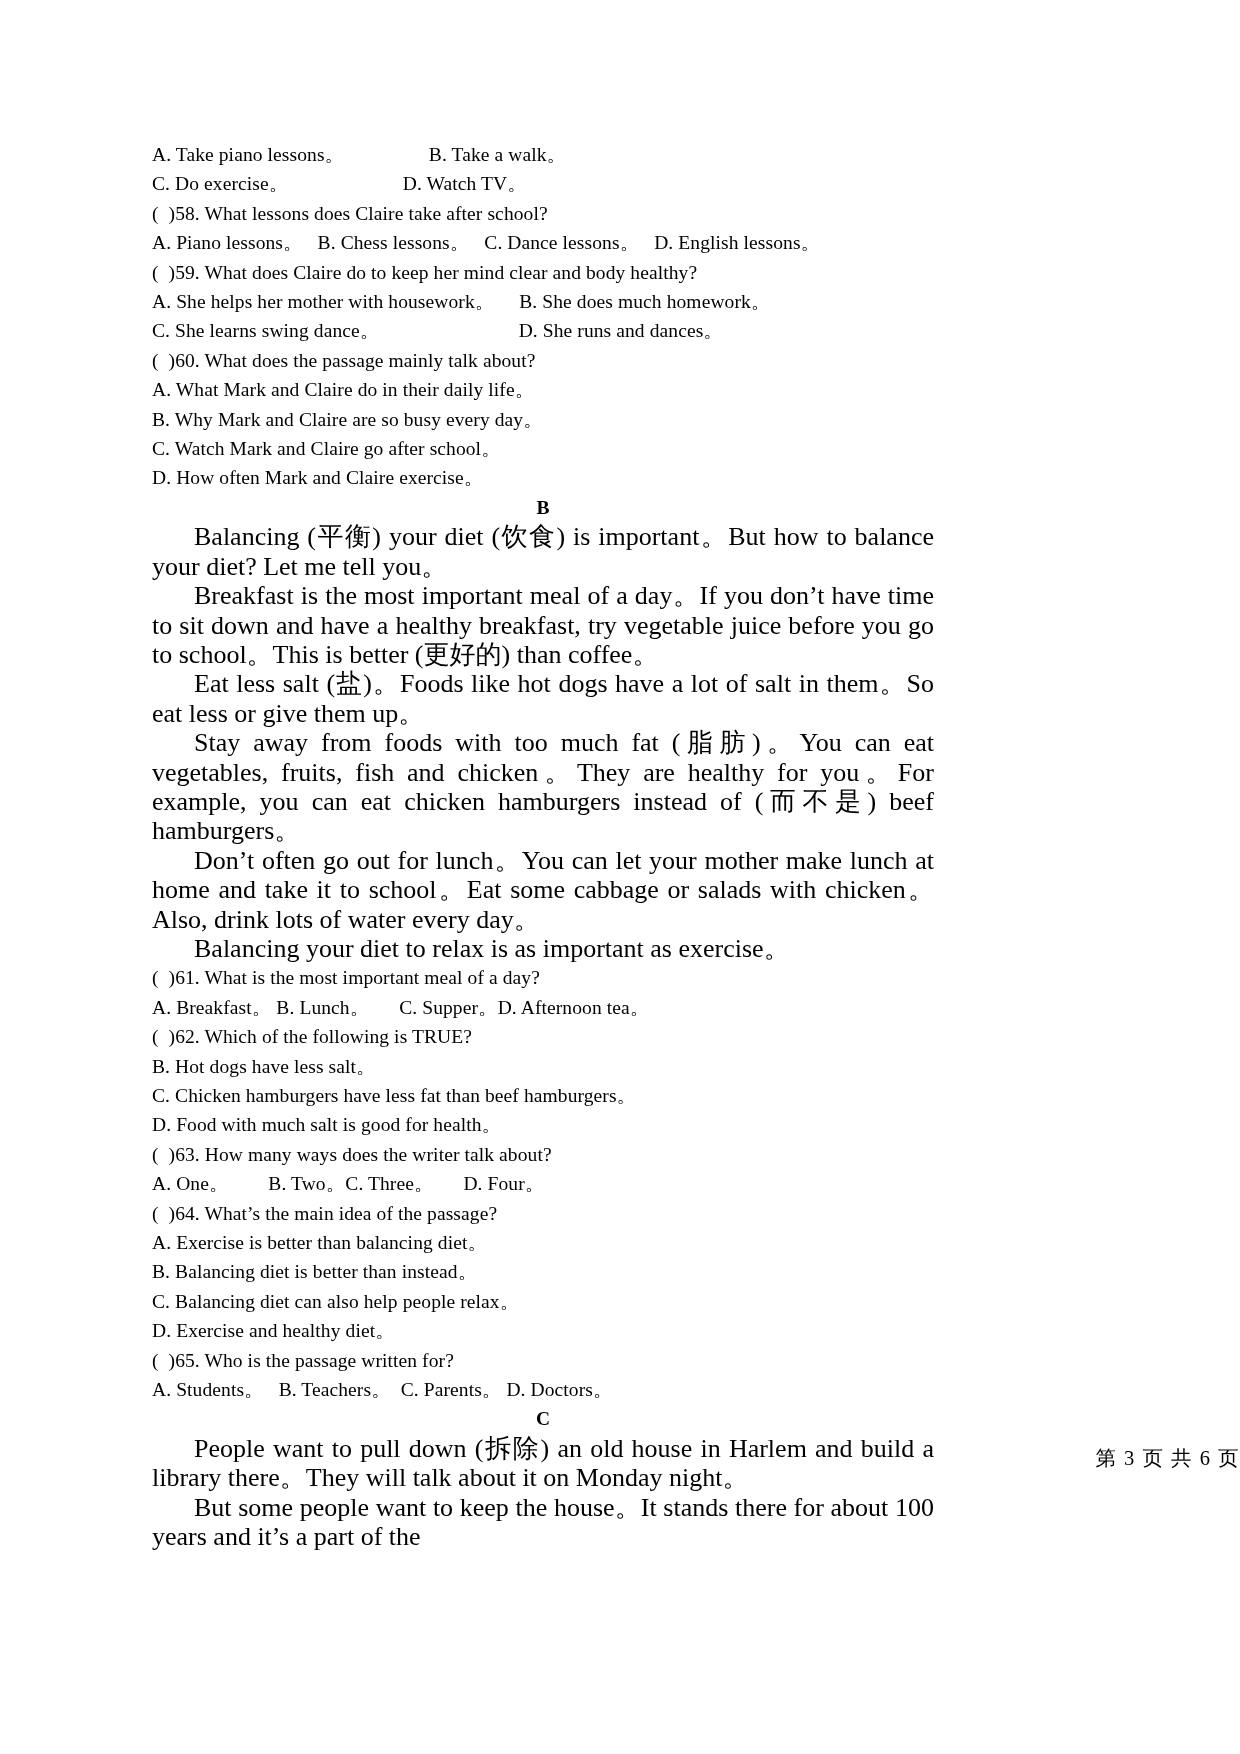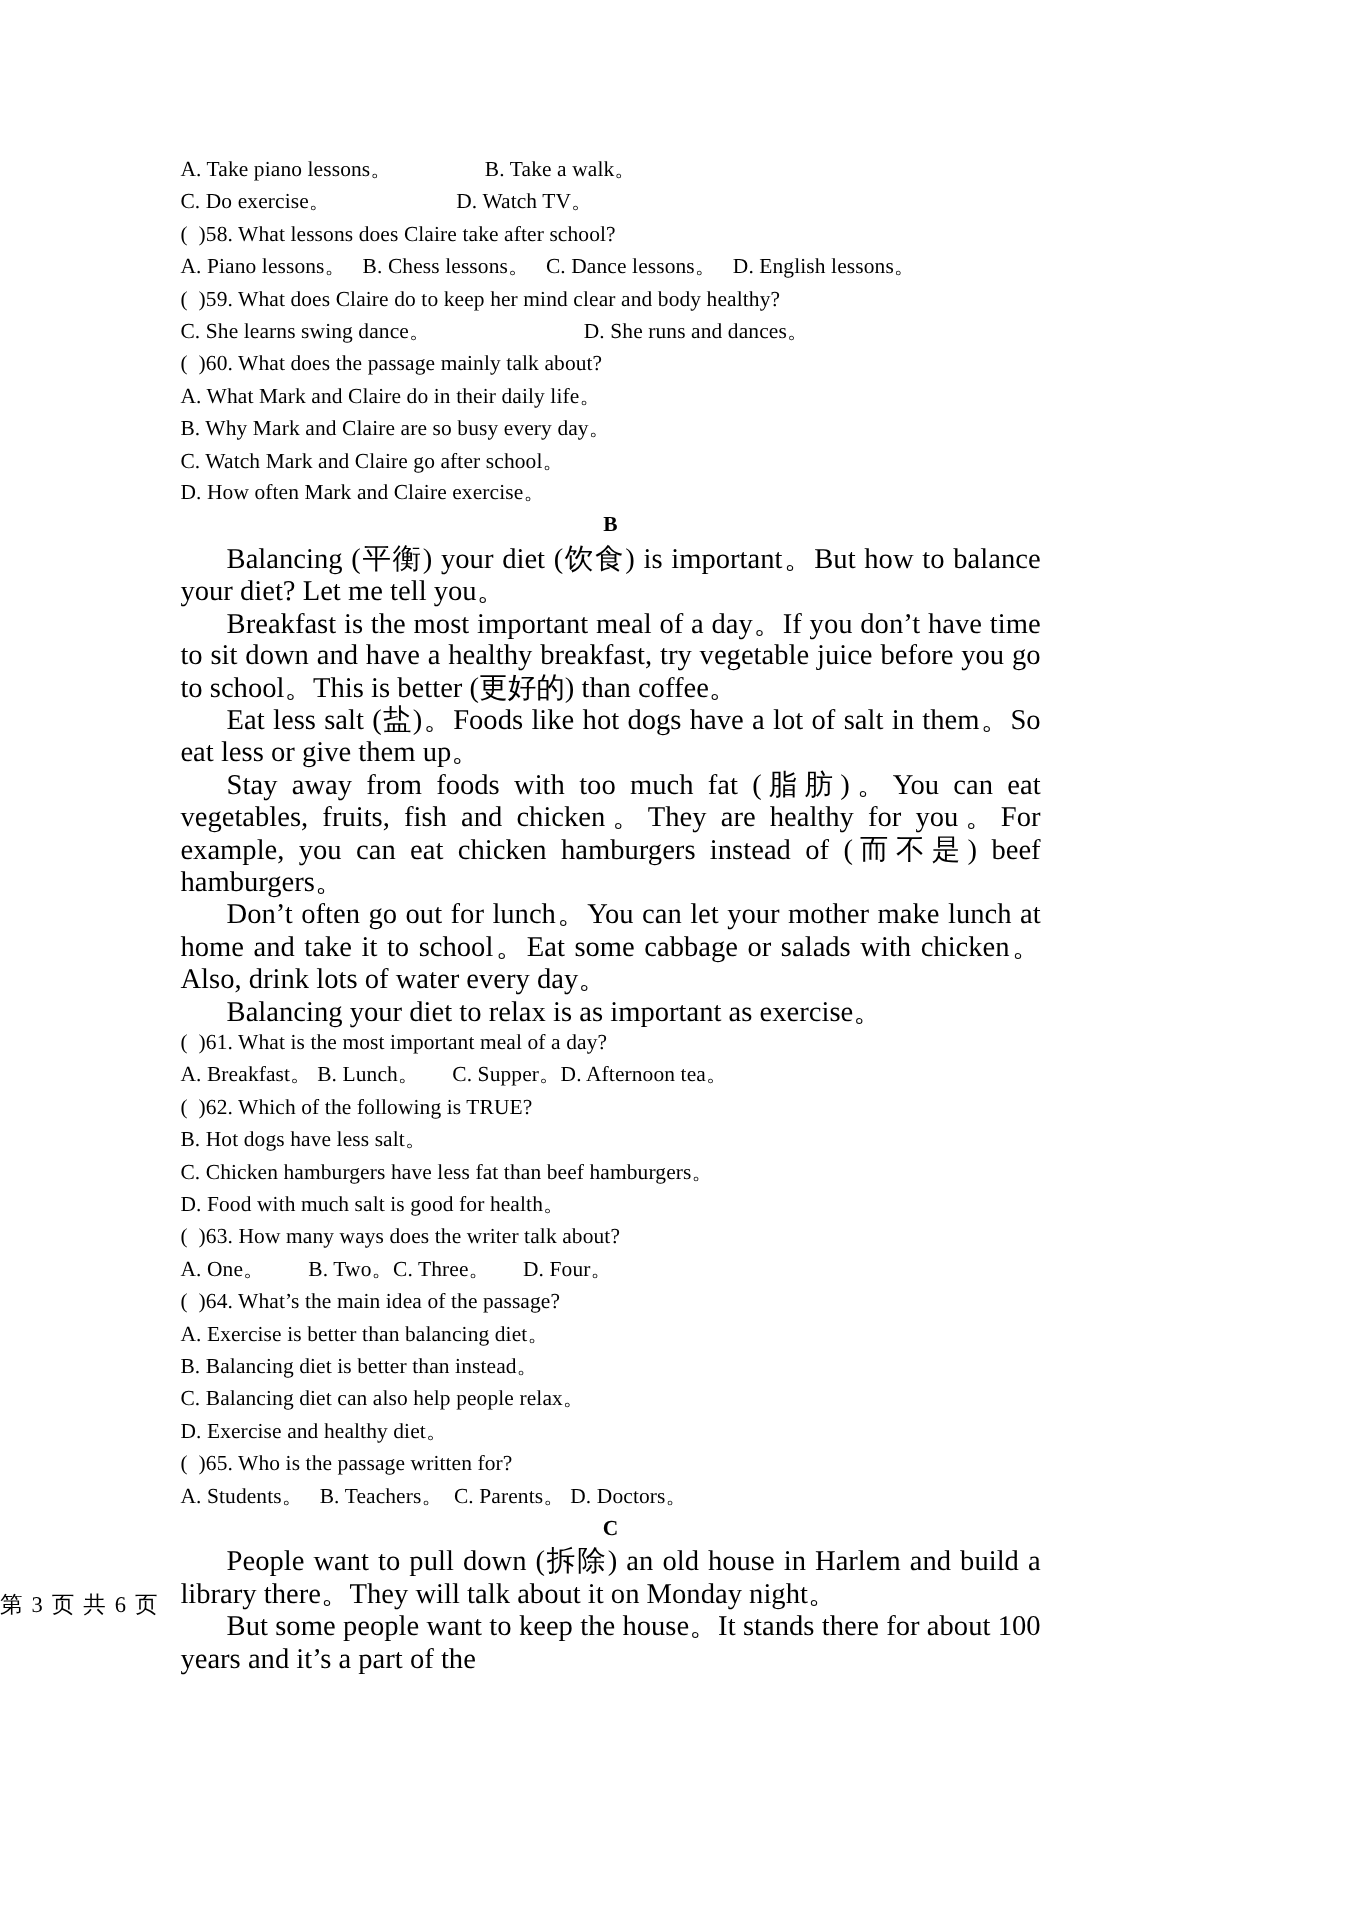--- a/index.html
+++ b/index.html
@@ -17,21 +17,21 @@
   }
   .page {
     position: absolute;
     left: 0;
     top: 0;
     width: 1240px;
     height: 1754px;
   }
   .content {
     position: absolute;
-    left: 164px;
+    left: 152px;
     top: 140px;
     width: 782px;
   }
   .ln {
     font-size: 19.5px;
     line-height: 29.4px;
     white-space: pre-wrap;
     letter-spacing: 0.1px;
   }
   .para {
@@ -47,39 +47,40 @@
     font-size: 19.5px;
     line-height: 29.4px;
     font-weight: bold;
     text-align: center;
   }
   .footer {
     position: absolute;
     left: 0;
     top: 1444px;
     width: 1240px;
-    text-align: left;
+    text-align: right;
     font-size: 20.5px;
     font-family: "Liberation Serif", "DejaVu Serif", serif;
   }
   .footer .fz {
     letter-spacing: 1.5px;
   }
 </style>
 </head>
 <body>
 
 <div class="page">
   <div class="content">
 
     <div class="ln">A. Take piano lessons。                 B. Take a walk。</div>
     <div class="ln">C. Do exercise。                       D. Watch TV。</div>
     <div class="ln">(  )58. What lessons does Claire take after school?</div>
     <div class="ln">A. Piano lessons。   B. Chess lessons。   C. Dance lessons。   D. English lessons。</div>
     <div class="ln">(  )59. What does Claire do to keep her mind clear and body healthy?</div>
+    <div class="ln">A. She helps her mother with housework。     B. She does much homework。</div>
     <div class="ln">C. She learns swing dance。                            D. She runs and dances。</div>
     <div class="ln">(  )60. What does the passage mainly talk about?</div>
     <div class="ln">A. What Mark and Claire do in their daily life。</div>
     <div class="ln">B. Why Mark and Claire are so busy every day。</div>
     <div class="ln">C. Watch Mark and Claire go after school。</div>
     <div class="ln">D. How often Mark and Claire exercise。</div>
 
     <div class="section-letter">B</div>
 
     <p class="para">Balancing (平衡) your diet (饮食) is important。But how to balance your diet? Let me tell you。</p>

